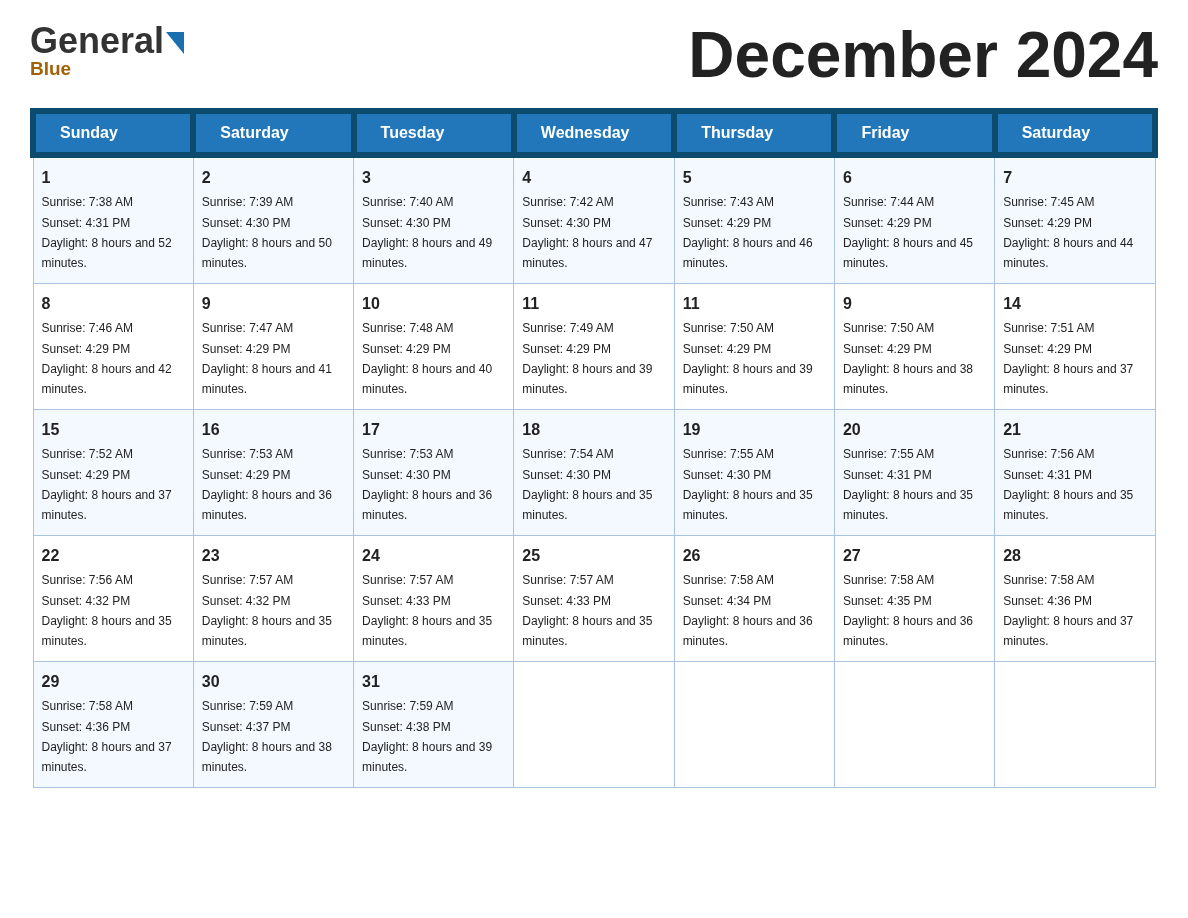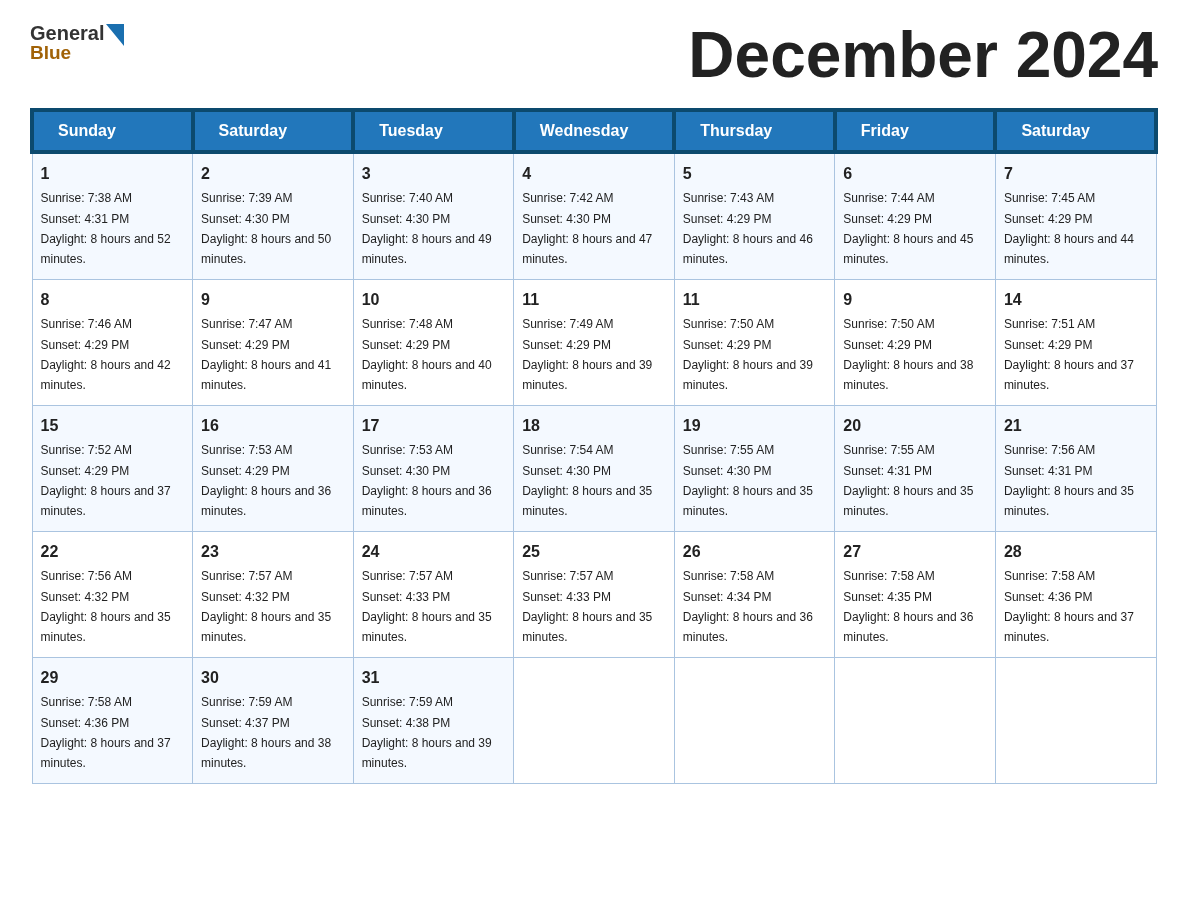--- a/index.html
+++ b/index.html
@@ -19,21 +19,21 @@
     .logo {
       display: flex;
       flex-direction: column;
       align-items: flex-start;
     }
     .logo-top {
       display: flex;
       align-items: center;
     }
     .logo-general {
-      font-size: 20px;
+      font-size: 36px;
       font-weight: bold;
       color: #333;
     }
     .logo-triangle {
       width: 0;
       height: 0;
       border-left: 18px solid transparent;
       border-right: 0px solid transparent;
       border-top: 22px solid #1a6faf;
       margin-left: 2px;
@@ -65,21 +65,21 @@
       border-collapse: collapse;
       table-layout: fixed;
     }
     thead tr th {
       background-color: #2277bb;
       color: #fff;
       font-size: 16px;
       font-weight: bold;
       padding: 10px 24px;
       text-align: left;
-      border: 4px solid #0c4a6e;
+      border: 6px solid #0c4a6e;
     }
     tbody tr td {
       border: 1px solid #aac4e0;
       vertical-align: top;
       padding: 8px 8px 10px 8px;
       font-size: 13.5px;
       color: #222;
       line-height: 1.5;
       height: 105px;
     }

